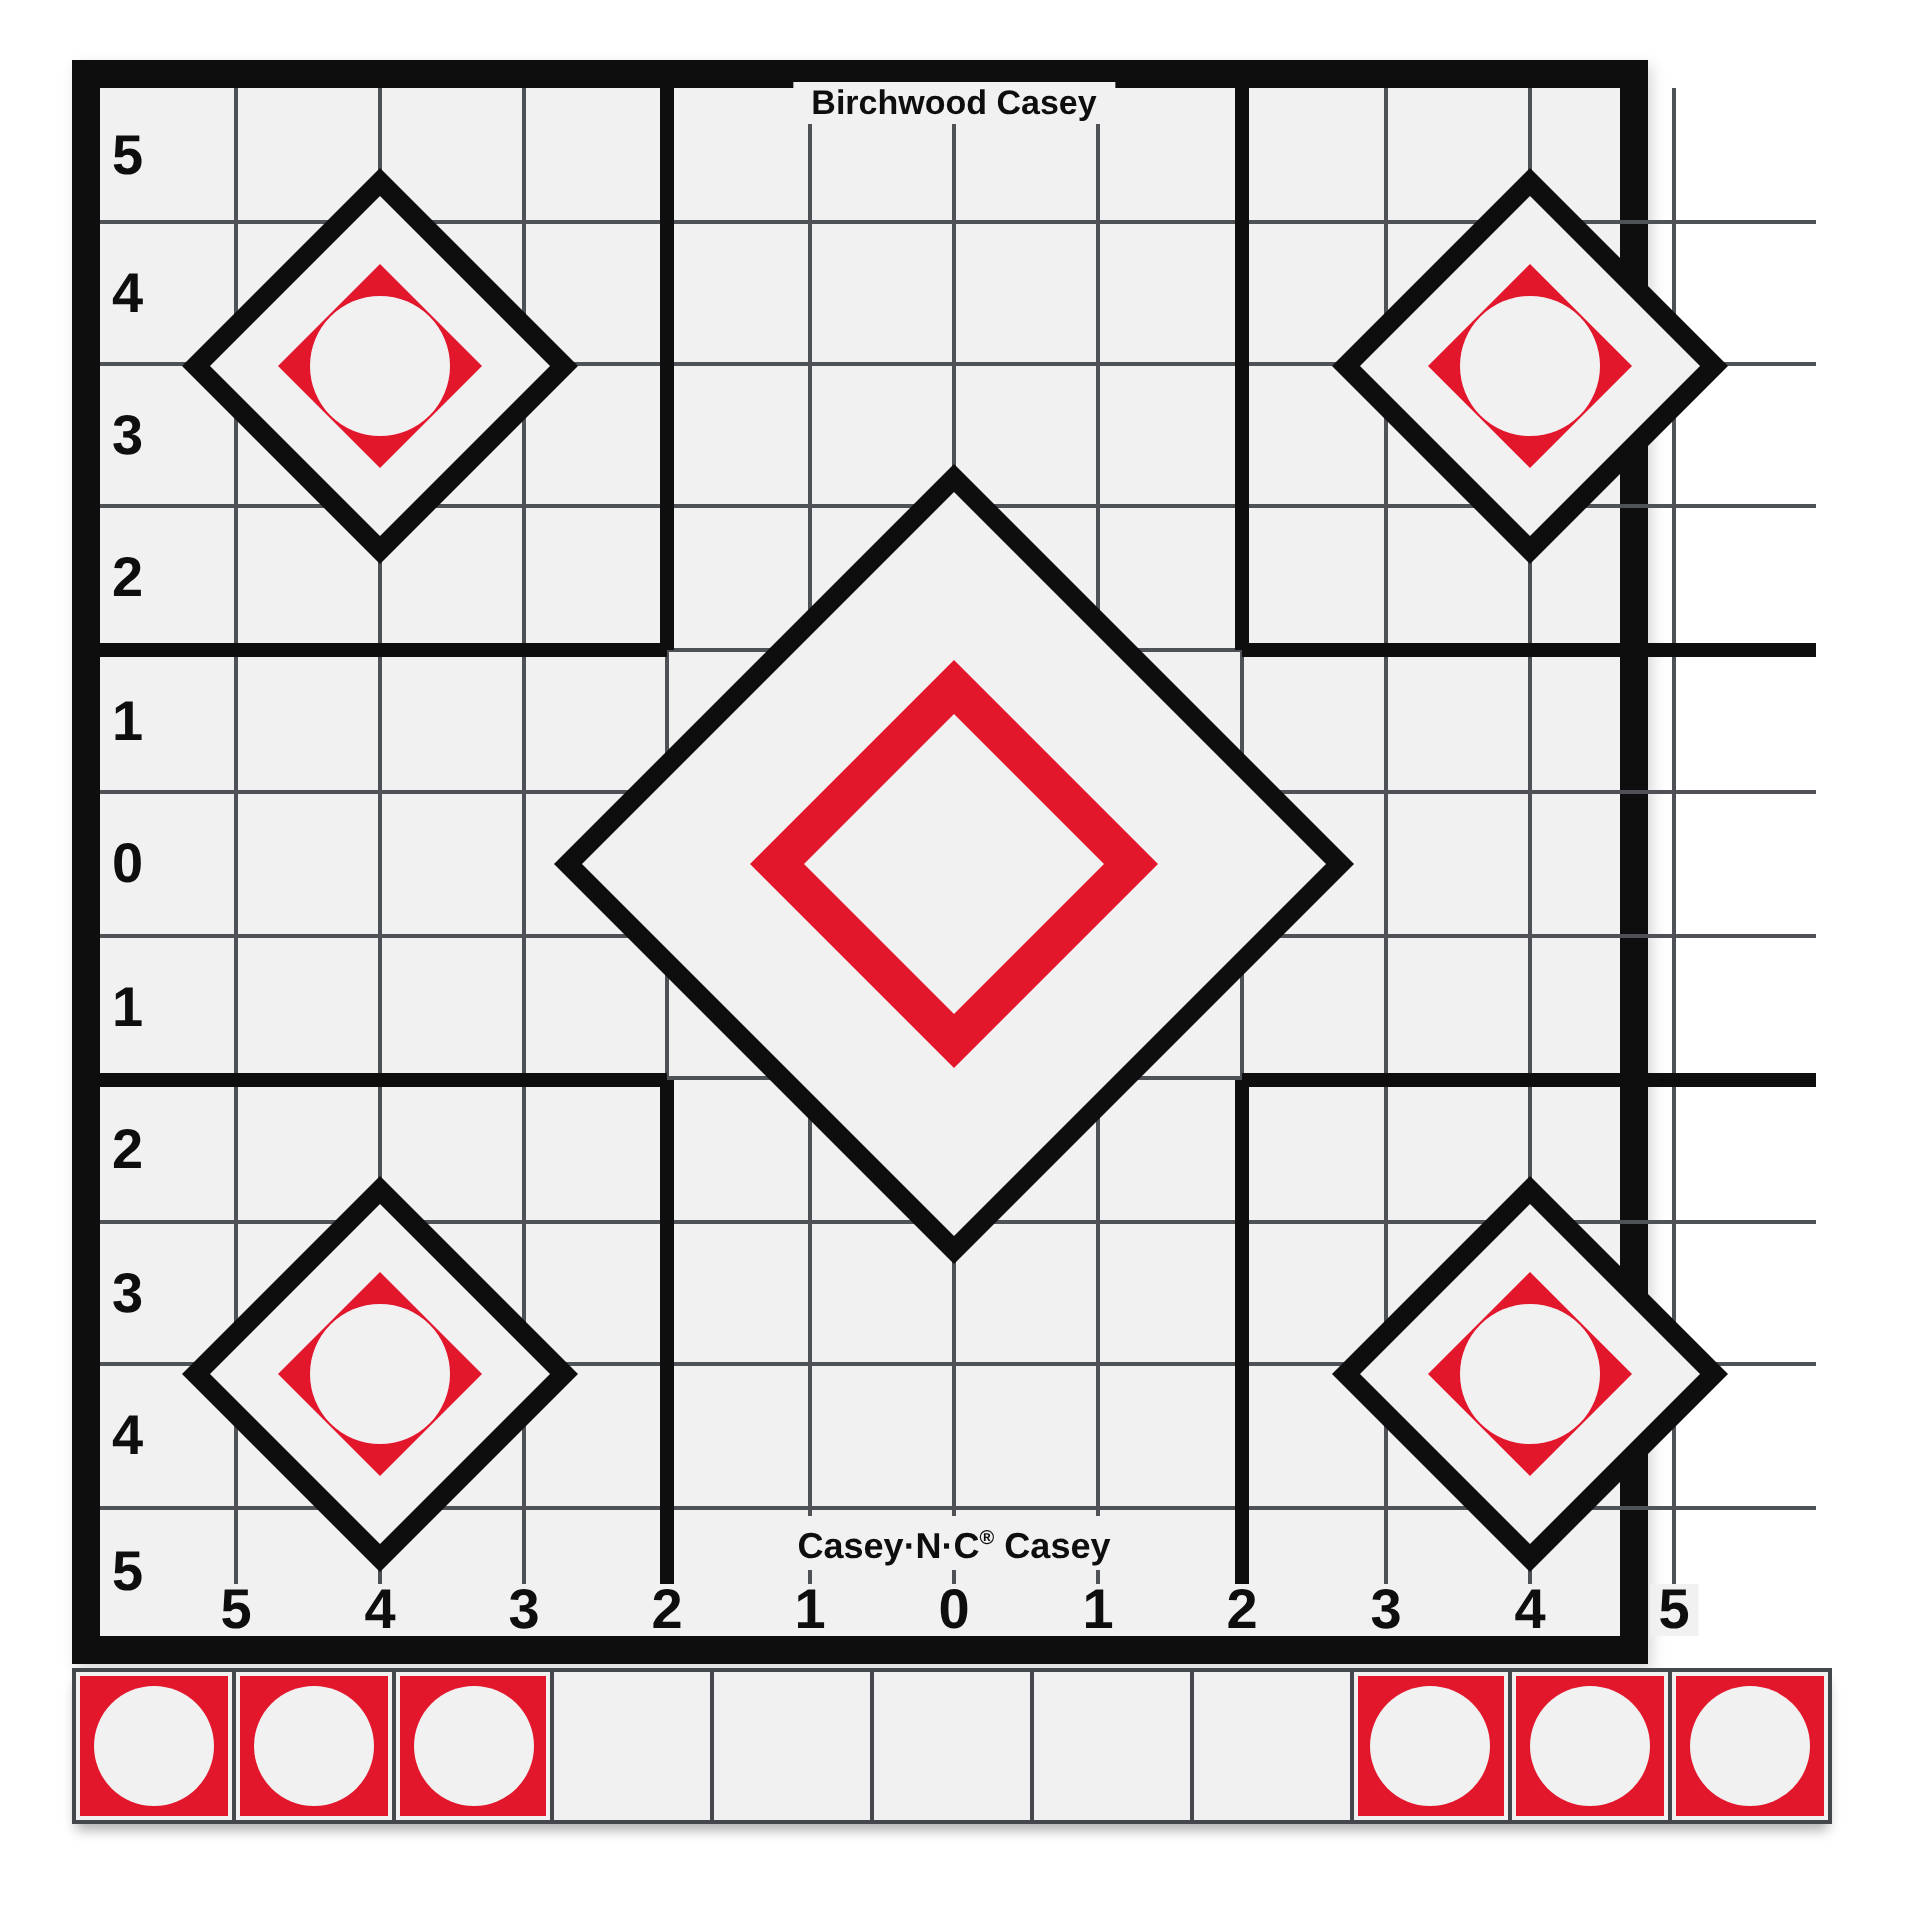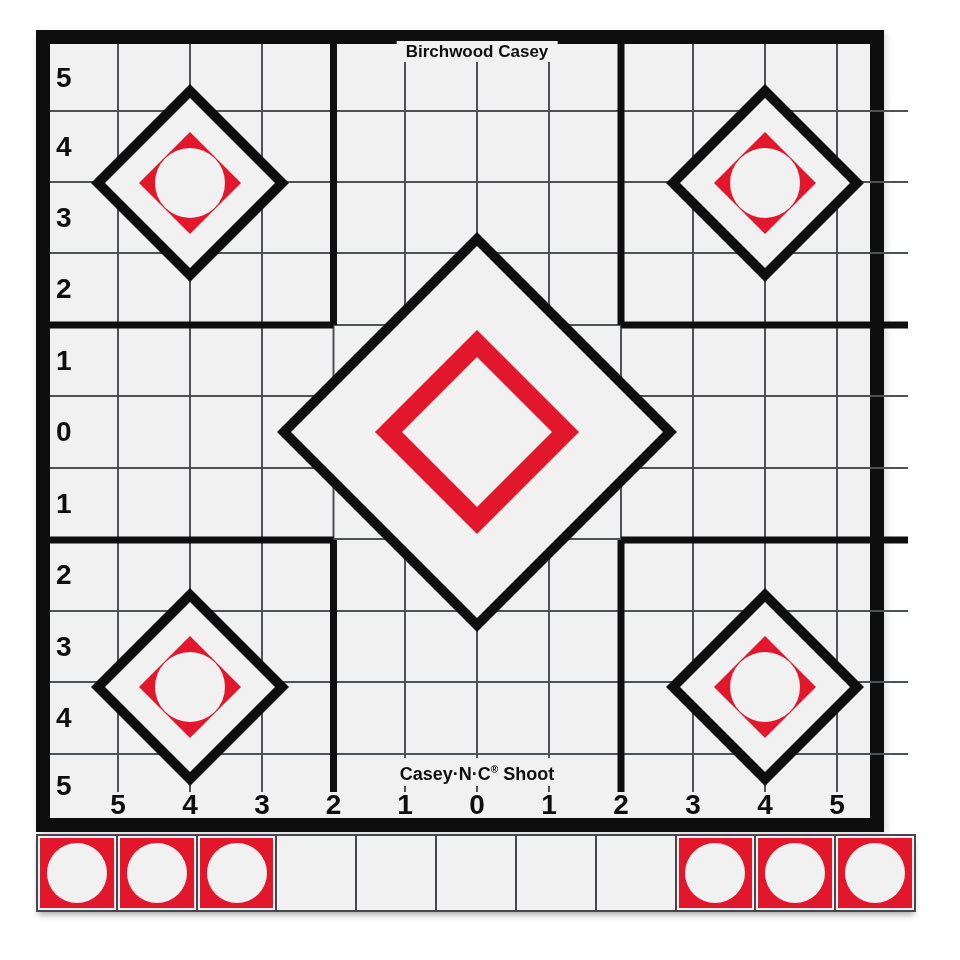--- a/index.html
+++ b/index.html
@@ -3,21 +3,21 @@
 <meta charset="utf-8">
 <style>
   :root{
     --red:#e2172c; --ink:#0e0e0e; --paper:#f1f1f2; --grid:#4e5156;
   }
   html,body{margin:0;padding:0;background:#ffffff;}
   .scene{position:relative;width:960px;height:960px;background:#ffffff;overflow:hidden;
          font-family:"Liberation Sans","DejaVu Sans",sans-serif;}
 
   
-  .sheet{position:absolute;left:36px;top:30px;width:848px;height:802px;
+  .sheet{position:absolute;left:36px;top:30px;width:788px;height:802px;
          box-sizing:border-box;border:14px solid var(--ink);background:var(--paper);
          box-shadow:2px 3px 7px rgba(0,0,0,.16);text-align:center;}
   .inner{position:absolute;inset:0;}
   .inner svg{position:absolute;left:0;top:0;}
 
   .gridline{stroke:var(--grid);stroke-width:2;}
   .thickline{stroke:var(--ink);stroke-width:7;}
   .ink{fill:var(--ink);}
   .paper-fill{fill:var(--paper);}
   .red-fill{fill:var(--red);}
@@ -117,21 +117,21 @@
         <g>
           <polygon class="ink" points="715,544 814,643 715,742 616,643"></polygon>
           <polygon class="paper-fill" points="715,558 800,643 715,728 630,643"></polygon>
           <polygon class="red-fill" points="715,592 766,643 715,694 664,643"></polygon>
           <circle class="paper-fill" cx="715" cy="643" r="35"></circle>
         </g>
       </svg>
 
       <div class="title">Birchwood Casey</div>
 
-      <div class="footer"><span>Casey·N·C</span><sup>®</sup><span class="pre"> Shoot</span></div>
+      <div class="footer"><span>Casey·N·C</span><sup>®</sup><span class="pre"> Casey</span></div>
 
       <div id="left-axis">
           <div class="axis-label left" style="top: 19.5px;">5</div>
           <div class="axis-label left" style="top: 88.5px;">4</div>
           <div class="axis-label left" style="top: 159.5px;">3</div>
           <div class="axis-label left" style="top: 231px;">2</div>
           <div class="axis-label left" style="top: 302.5px;">1</div>
           <div class="axis-label left" style="top: 374px;">0</div>
           <div class="axis-label left" style="top: 445.5px;">1</div>
           <div class="axis-label left" style="top: 517px;">2</div>

